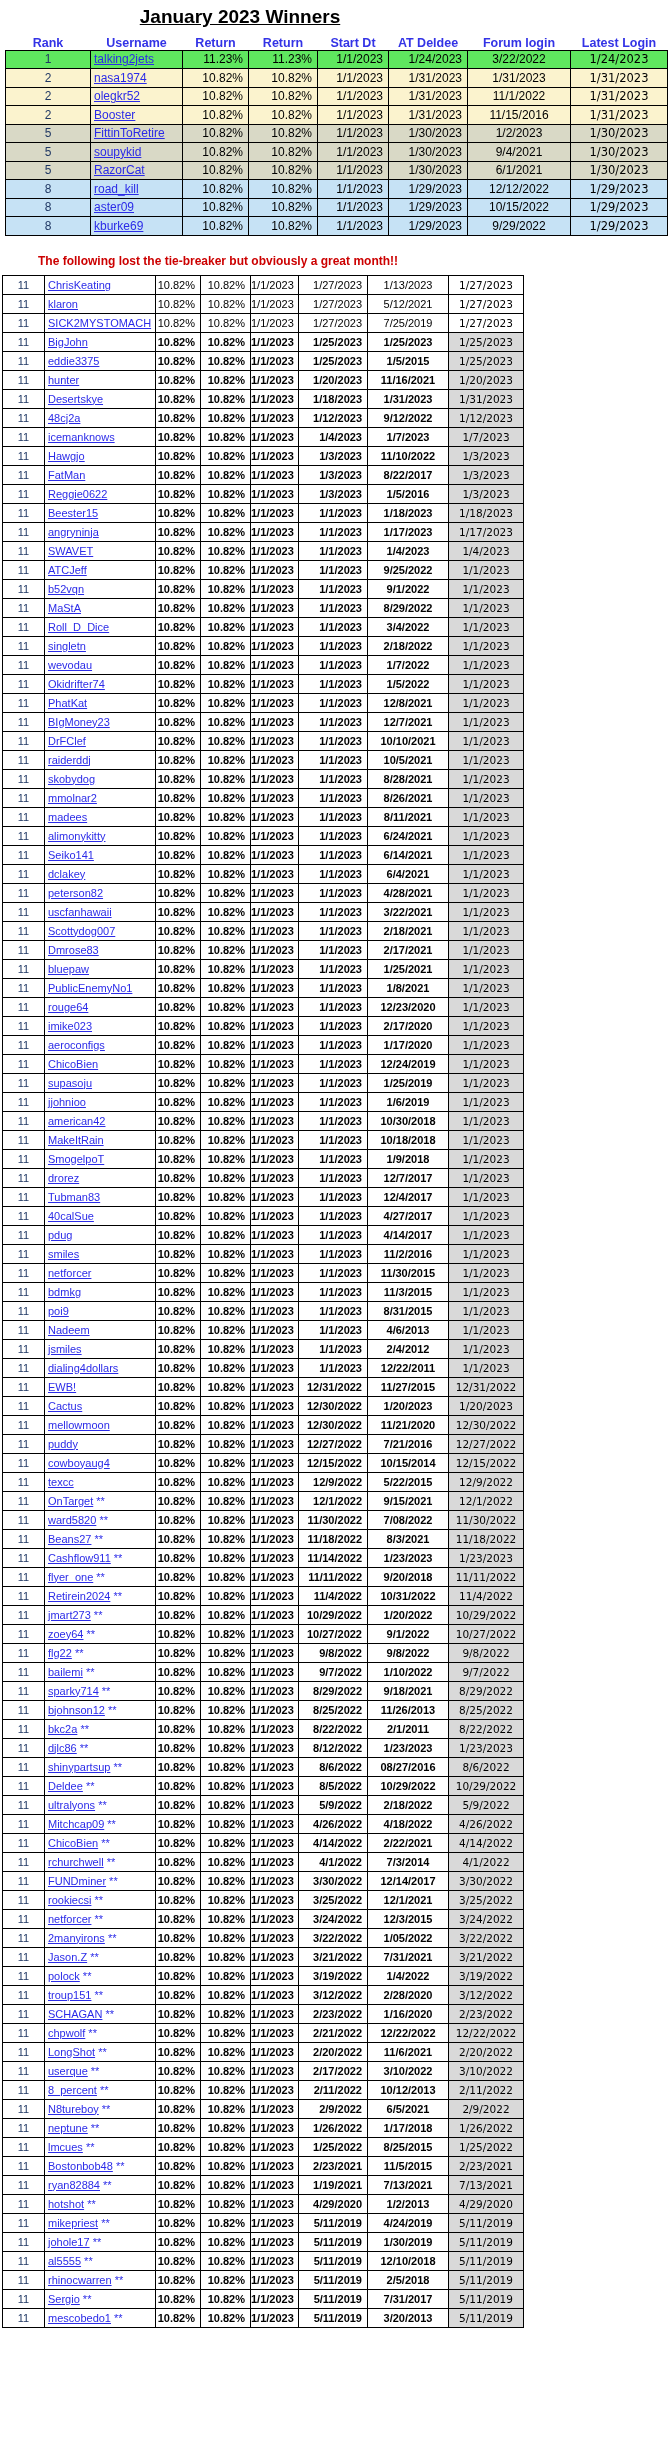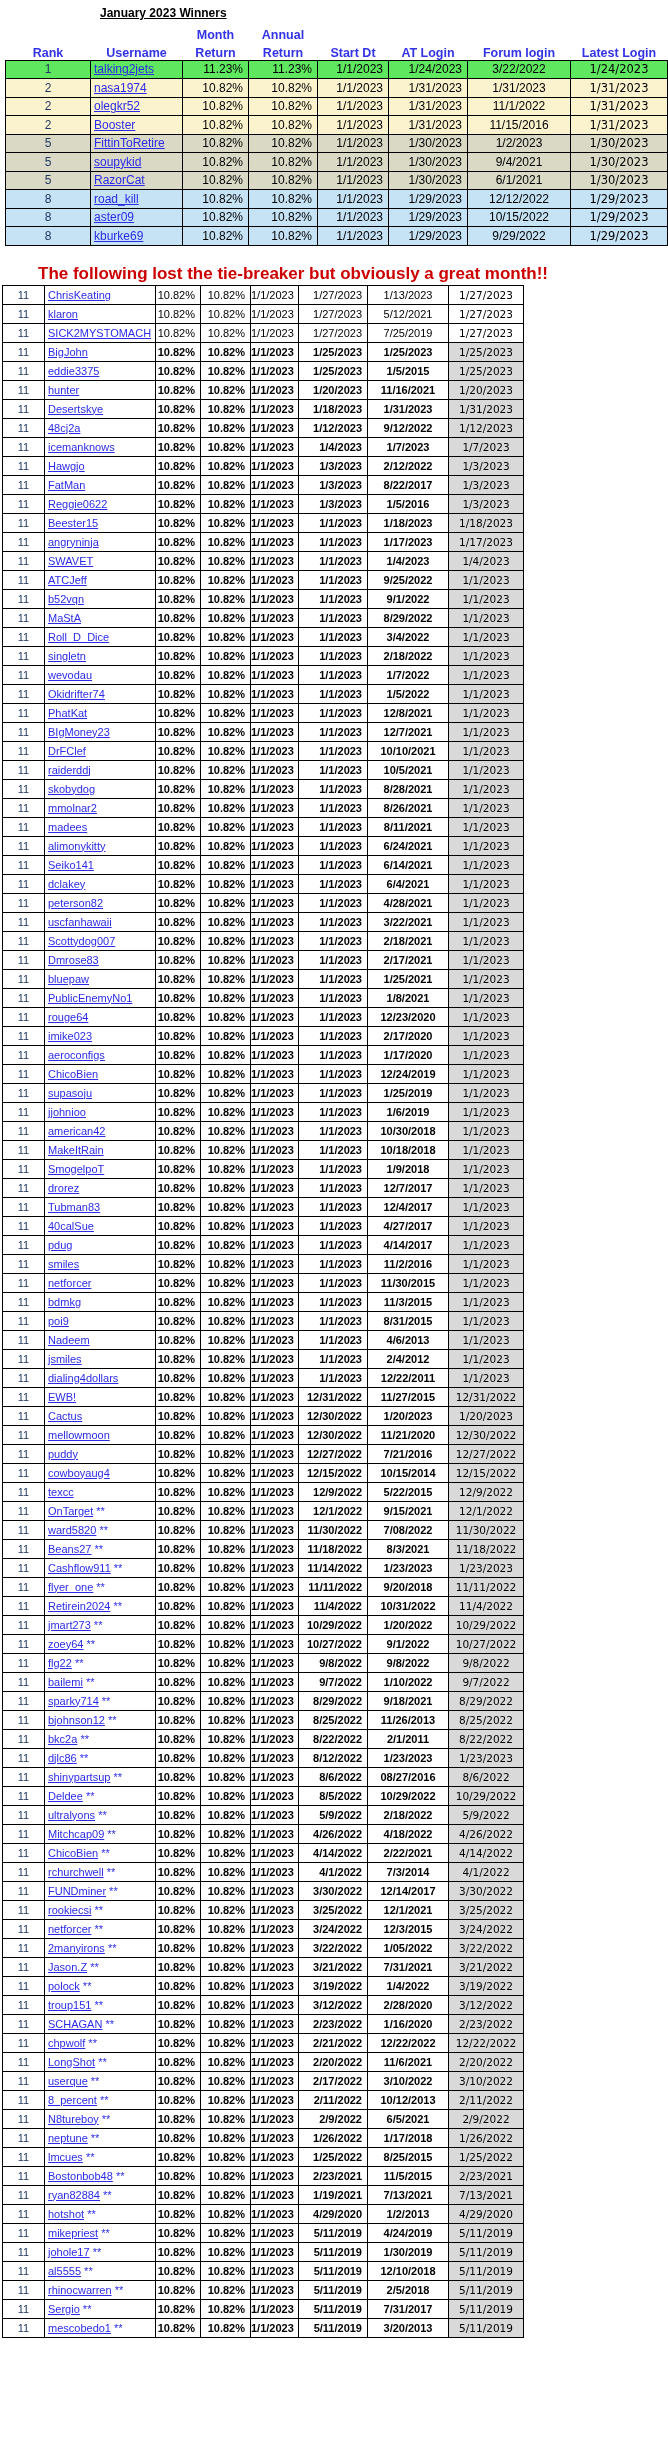--- a/index.html
+++ b/index.html
@@ -2,76 +2,66 @@
 <html style="--header: #3333E6; --link: #2B2BE8; --rankc: #203864; --note: #CC0000; --gray: #D9D9D9;"><head>
 <meta charset="utf-8">
 <style>
   :root{
     --header:#3333E6; --link:#2B2BE8; --rankc:#203864; --note:#CC0000; --gray:#D9D9D9;
   }
   *{box-sizing:border-box;}
   html,body{margin:0;padding:0;}
   body{width:668px;height:2461px;background:#ffffff;overflow:hidden;
        font-family:"Liberation Sans",sans-serif;color:#000;}
-  .title{margin:6px 0 2px 100px;width:280px;font-weight:bold;
-         font-size:12px;text-decoration:underline;}
+  .title{margin:6px 0 2px 100px;width:280px;text-align:center;font-weight:bold;
+         font-size:19px;text-decoration:underline;}
   table{border-collapse:collapse;table-layout:fixed;}
   .winners{margin:4px 0 0 5px;width:662px;}
   .hm{margin:5px 0 0 2px;width:521px;}
   thead td{border:none;font-weight:bold;color:var(--header);text-align:center;
            font-size:12.5px;height:18px;vertical-align:bottom;padding:0;white-space:nowrap;}
   tbody td{border:1px solid #000;padding:0;vertical-align:middle;white-space:nowrap;overflow:hidden;}
   .winners tbody td{height:18.5px;font-size:12px;}
   .hm tbody td{height:19px;font-size:11px;}
   .num{text-align:right;padding-right:5px;}
   .ctr{text-align:center;}
   .user{text-align:left;padding-left:3px;}
   .link{color:var(--link);text-decoration:underline;cursor:pointer;}
   .stars{color:var(--link);text-decoration:none;}
   .rank{color:var(--rankc);text-align:center;}
   .b{font-weight:bold;}
   .latest{font-family:"DejaVu Sans",sans-serif;}
   .winners .latest{font-size:11.5px;}
   .hm .latest{font-size:10.5px;}
-  .note{color:var(--note);font-weight:bold;font-size:17px;margin:18px 4px 0 38px;height:16px;}
+  .note{color:var(--note);font-weight:bold;font-size:12px;margin:18px 4px 0 38px;height:16px;}
 </style>
 </head>
 <body>
 
 <div class="title">January 2023 Winners</div>
 
 <table class="winners">
   <colgroup>
     <col style="width:85px">
       <col style="width:92px">
       <col style="width:66px">
       <col style="width:69px">
     <col style="width:71px">
       <col style="width:79px">
       <col style="width:103px">
       <col style="width:97px">
   </colgroup>
   <thead>
     <tr>
-      <td></td>
-      <td></td>
-      <td>Month</td>
-      <td>Annual</td>
-      <td></td>
-      <td></td>
-      <td></td>
-      <td></td>
-    </tr>
-    <tr>
       <td>Rank</td>
       <td>Username</td>
       <td>Return</td>
       <td>Return</td>
       <td>Start Dt</td>
-      <td>AT Login</td>
+      <td>AT Deldee</td>
       <td>Forum login</td>
       <td>Latest Login</td>
     </tr>
   </thead>
   <tbody>
       <tr style="background: rgb(95, 231, 95);">
         <td class="rank">1</td>
         <td class="user"><span class="link">talking2jets</span></td>
         <td class="num">11.23%</td>
         <td class="num">11.23%</td>
@@ -277,21 +267,21 @@
         <td class="ctr b">1/7/2023</td>
         <td class="ctr latest" style="background: rgb(217, 217, 217);">1/7/2023</td>
       </tr>
       <tr>
         <td class="rank">11</td>
         <td class="user"><span class="link">Hawgjo</span></td>
         <td class="num b">10.82%</td>
         <td class="num b">10.82%</td>
         <td class="num b">1/1/2023</td>
         <td class="num b">1/3/2023</td>
-        <td class="ctr b">2/12/2022</td>
+        <td class="ctr b">11/10/2022</td>
         <td class="ctr latest" style="background: rgb(217, 217, 217);">1/3/2023</td>
       </tr>
       <tr>
         <td class="rank">11</td>
         <td class="user"><span class="link">FatMan</span></td>
         <td class="num b">10.82%</td>
         <td class="num b">10.82%</td>
         <td class="num b">1/1/2023</td>
         <td class="num b">1/3/2023</td>
         <td class="ctr b">8/22/2017</td>

